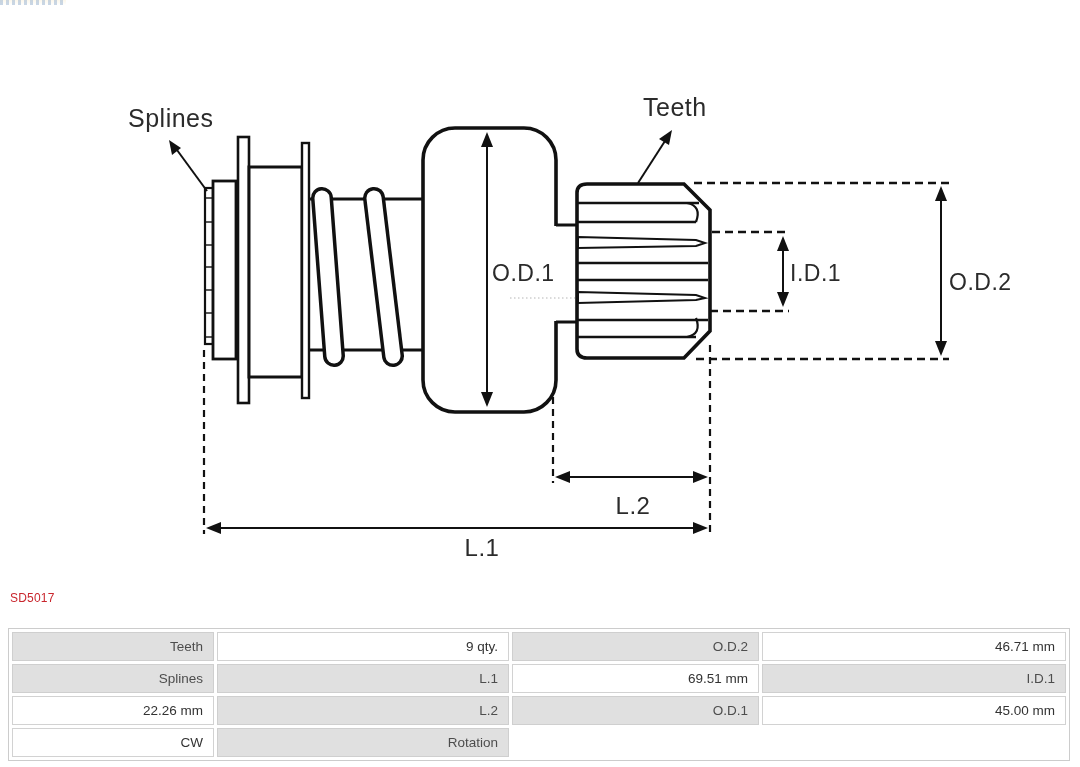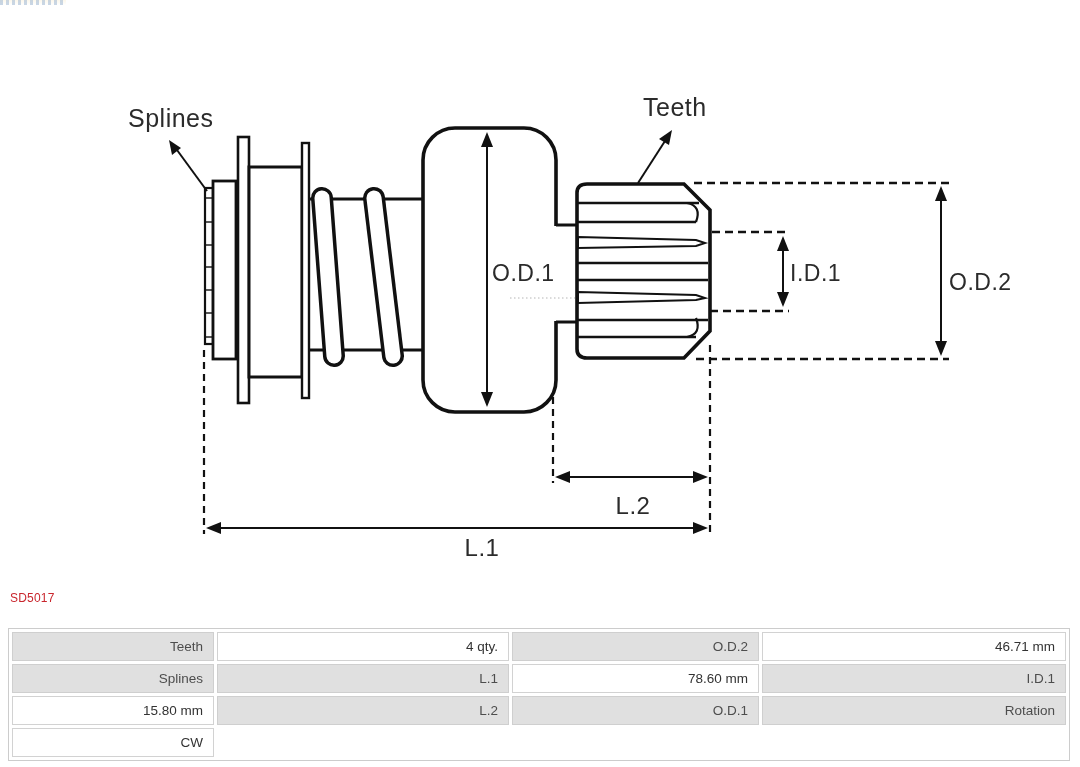--- a/index.html
+++ b/index.html
@@ -154,28 +154,29 @@
     <text x="949" y="290" class="dim-label">O.D.2</text>
     <text x="633" y="514" class="dim-label" text-anchor="middle" style="font-size:24px">L.2</text>
     <text x="482" y="556" class="dim-label" text-anchor="middle" style="font-size:24px">L.1</text>
   </svg>
 </div>
 
 <div class="part-number">SD5017</div>
 
 <div class="specs-table">
   <div class="cell label">Teeth</div>
-  <div class="cell value">4 qty.</div>
+  <div class="cell value">9 qty.</div>
   <div class="cell label">O.D.2</div>
   <div class="cell value">46.71 mm</div>
 
   <div class="cell label">Splines</div>
   <div class="cell label">L.1</div>
-  <div class="cell value">78.60 mm</div>
+  <div class="cell value">69.51 mm</div>
 
   <div class="cell label">I.D.1</div>
-  <div class="cell value">15.80 mm</div>
+  <div class="cell value">22.26 mm</div>
   <div class="cell label">L.2</div>
 
   <div class="cell label">O.D.1</div>
+  <div class="cell value">45.00 mm</div>
+  <div class="cell value">CW</div>
   <div class="cell label">Rotation</div>
-  <div class="cell value">CW</div>
 </div>
 
 </body></html>

